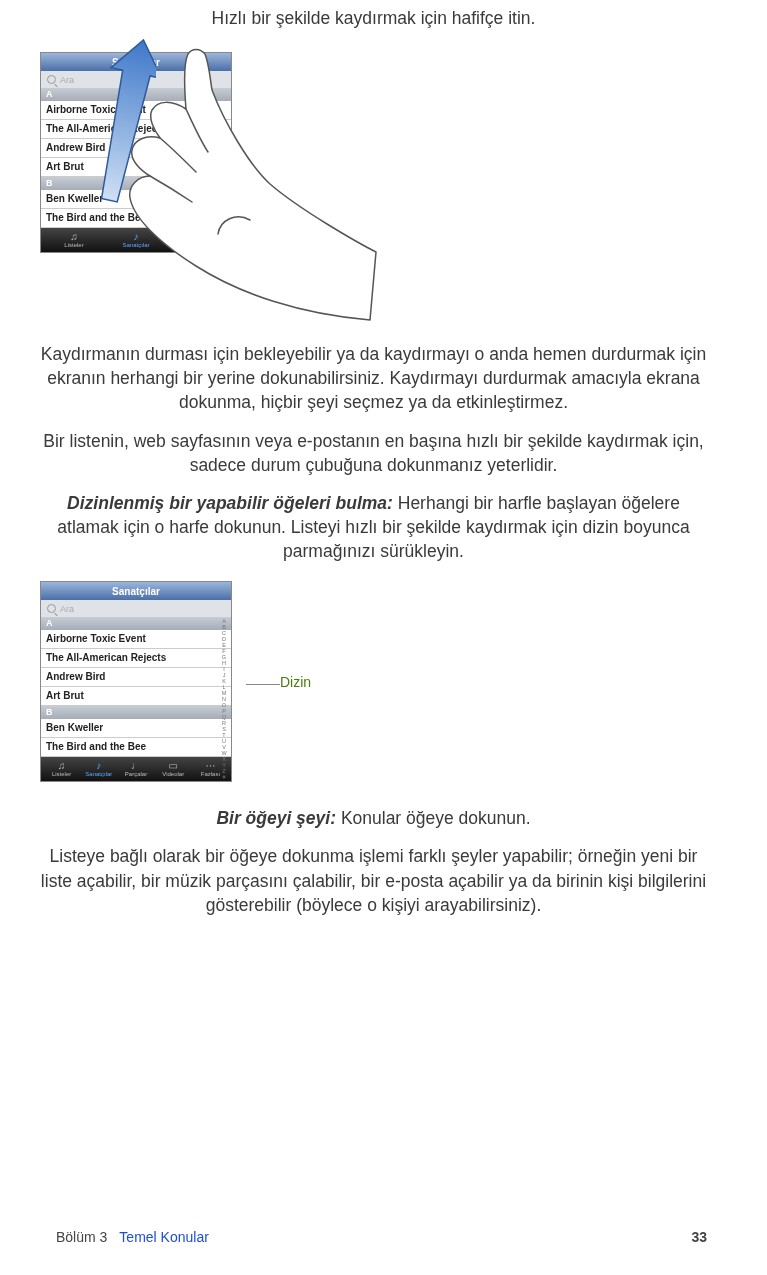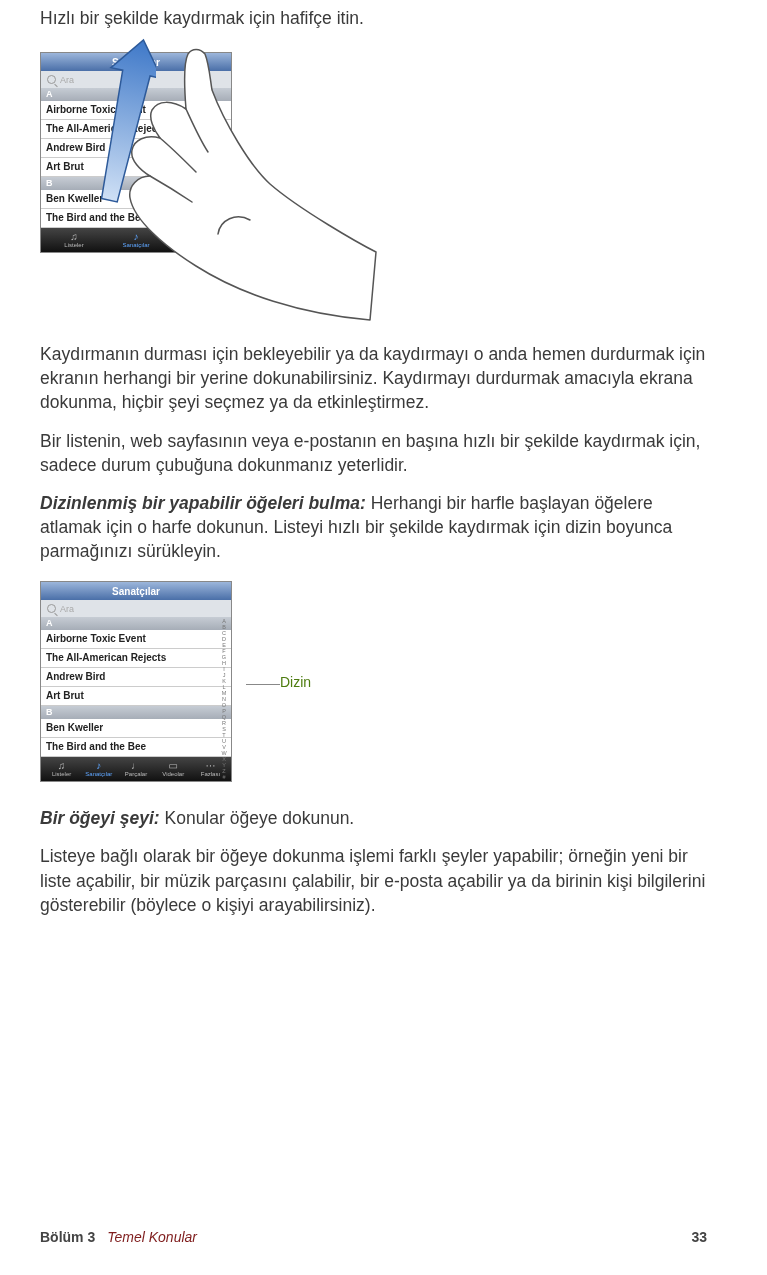--- a/index.html
+++ b/index.html
@@ -9,20 +9,21 @@
     font-family: -apple-system, "Helvetica Neue", Arial, sans-serif;
     color: #3a3a3a;
     background: #fff;
     position: relative;
     padding: 6px 60px 0 40px;
   }
   .para {
     font-size: 17.5px;
     line-height: 1.38;
     margin-bottom: 14px;
+    text-align: center;
   }
   .bold-run { font-weight: 700; font-style: italic; }
   .fig-wrap { margin: 18px 0 24px 0; position: relative; }
 
   
   .ipod {
     width: 192px;
     background: #fff;
     border: 1px solid #888;
     font-size: 10px;
@@ -125,22 +126,22 @@
 
   
   .footer {
     position:absolute;
     left:40px; right:60px; bottom:30px;
     display:flex;
     justify-content:space-between;
     font-size:14px;
   }
   .footer .ch { color:#444; }
-  .footer .ch strong { font-weight:700; margin-right:12px; }
-  .footer .title { color:#7f1d1d;font-style:italic; }
+  .footer .ch strong { font-weight:400; margin-right:12px;margin-left:16px; }
+  .footer .title { color:#1d4ed8; }
   .footer .pg { font-weight:700; color:#444; }
 </style>
 </head>
 <body>
 
 <p class="para">Hızlı bir şekilde kaydırmak için hafifçe itin.</p>
 
 <div class="fig-wrap">
   <div class="fig1-wrap">
     <div class="ipod">

